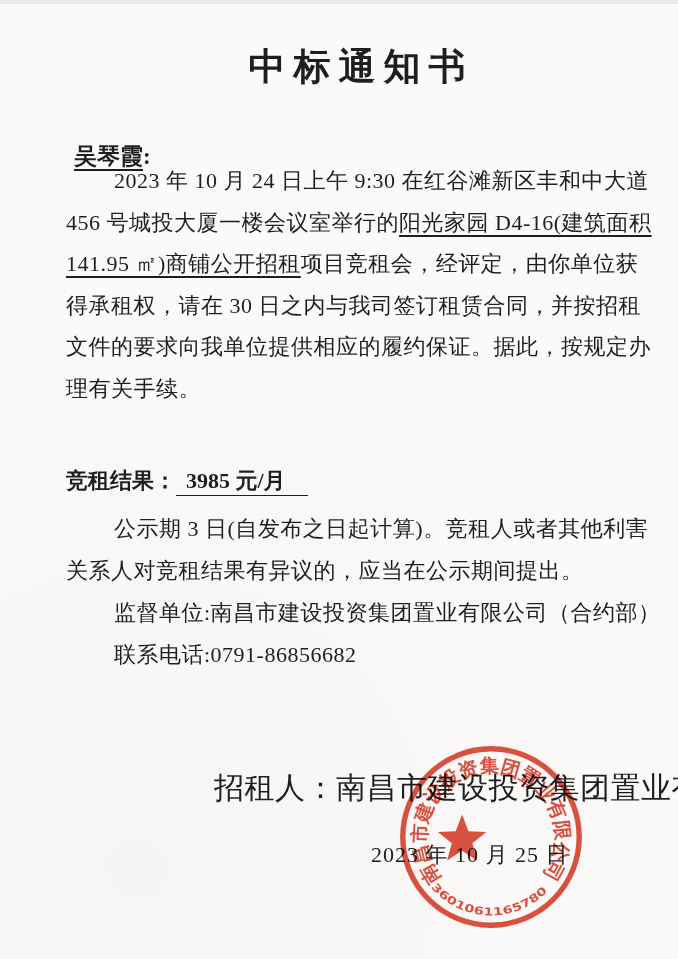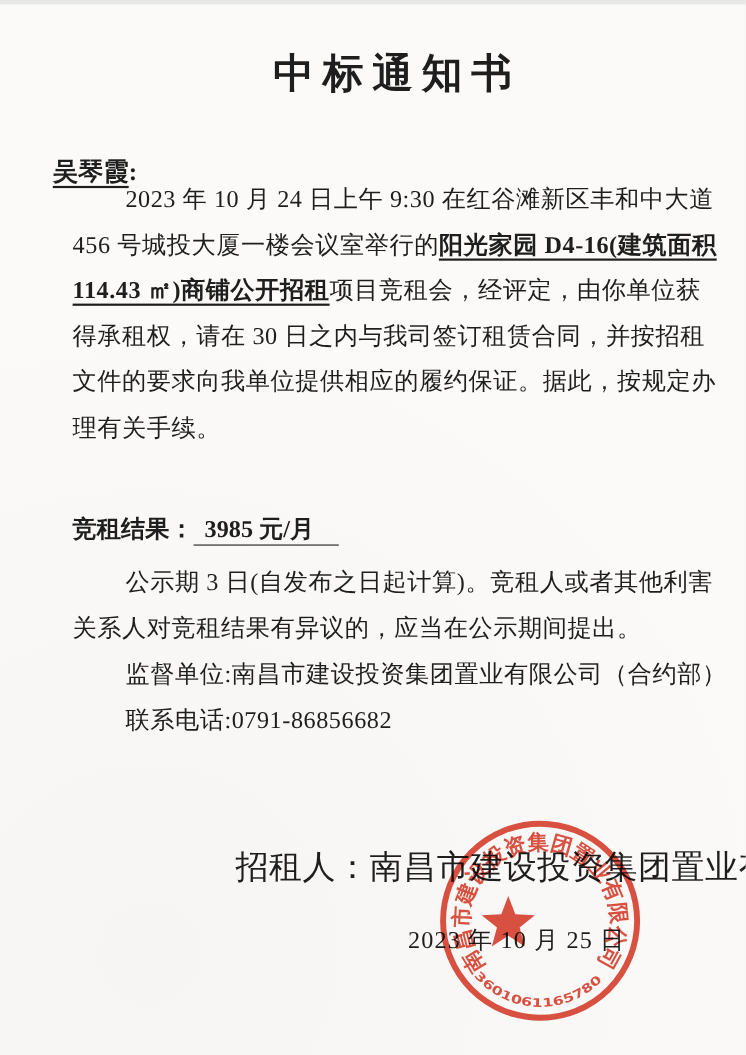--- a/index.html
+++ b/index.html
@@ -17,38 +17,38 @@
     overflow:hidden;
   }
   .doc-title{
     position:absolute;top:38px;left:0;width:100%;
     text-align:center;
     font-size:37px;font-weight:700;
     letter-spacing:8px;
     transform:translateX(22px);
   }
   .salutation{
-    position:absolute;top:137px;left:48px;
+    position:absolute;top:137px;left:74px;
     font-size:23px;font-weight:700;
   }
   .salutation .name{
     text-decoration:underline;
     text-underline-offset:5px;
     text-decoration-thickness:1.5px;
   }
   .para{
     position:absolute;left:66px;right:56px;
     font-size:22px;
     letter-spacing:0.5px;
     line-height:41.5px;
   }
   .para .line{white-space:nowrap;}
   .indent{text-indent:48px;}
   .em{
-    font-weight:700;
+    font-weight:400;
     text-decoration:underline;
     text-underline-offset:5px;
     text-decoration-thickness:1.6px;
   }
   .para1{top:156px;}
   .para2{top:504px;line-height:42px;}
   .result-line{
     position:absolute;top:462px;left:66px;
     font-size:22px;font-weight:700;
     white-space:nowrap;
@@ -77,21 +77,21 @@
 
 <div class="page">
 
   <div class="doc-title">中标通知书</div>
 
   <div class="salutation"><span class="name">吴琴霞</span><span>:</span></div>
 
   <div class="para para1">
     <div class="line indent"><span>2023 年 10 月 24 日上午 9:30 在红谷滩新区丰和中大道</span></div>
     <div class="line"><span>456 号城投大厦一楼会议室举行的</span><span class="em">阳光家园 D4-16(建筑面积</span></div>
-    <div class="line"><span class="em">114.43 ㎡)商铺公开招租</span><span>项目竞租会，经评定，由你单位获</span></div>
+    <div class="line"><span class="em">141.95 ㎡)商铺公开招租</span><span>项目竞租会，经评定，由你单位获</span></div>
     <div class="line"><span>得承租权，请在 30 日之内与我司签订租赁合同，并按招租</span></div>
     <div class="line"><span>文件的要求向我单位提供相应的履约保证。据此，按规定办</span></div>
     <div class="line"><span>理有关手续。</span></div>
   </div>
 
   <div class="result-line"><span>竞租结果：</span><span class="value">3985 元/月</span></div>
 
   <div class="para para2">
     <div class="line indent">公示期 3 日(自发布之日起计算)。竞租人或者其他利害</div>
     <div class="line">关系人对竞租结果有异议的，应当在公示期间提出。</div>

